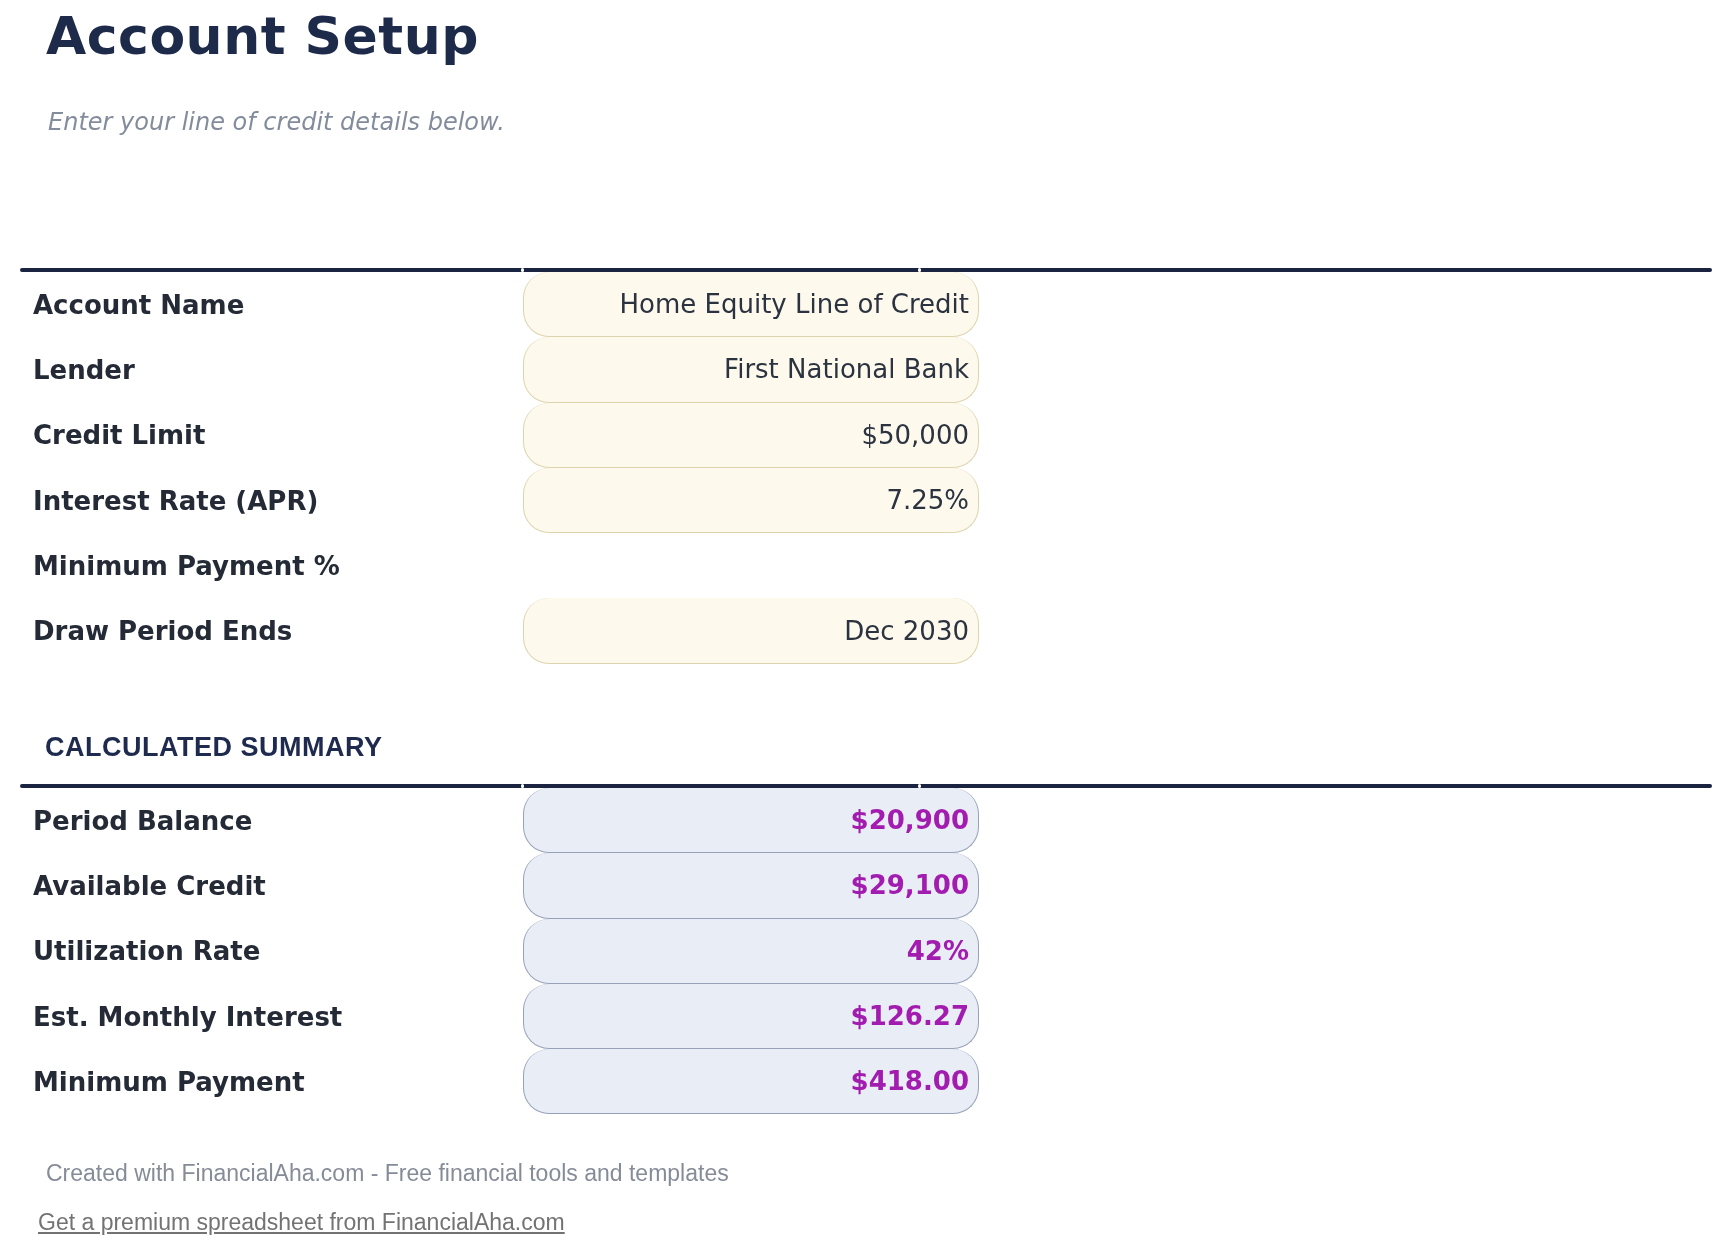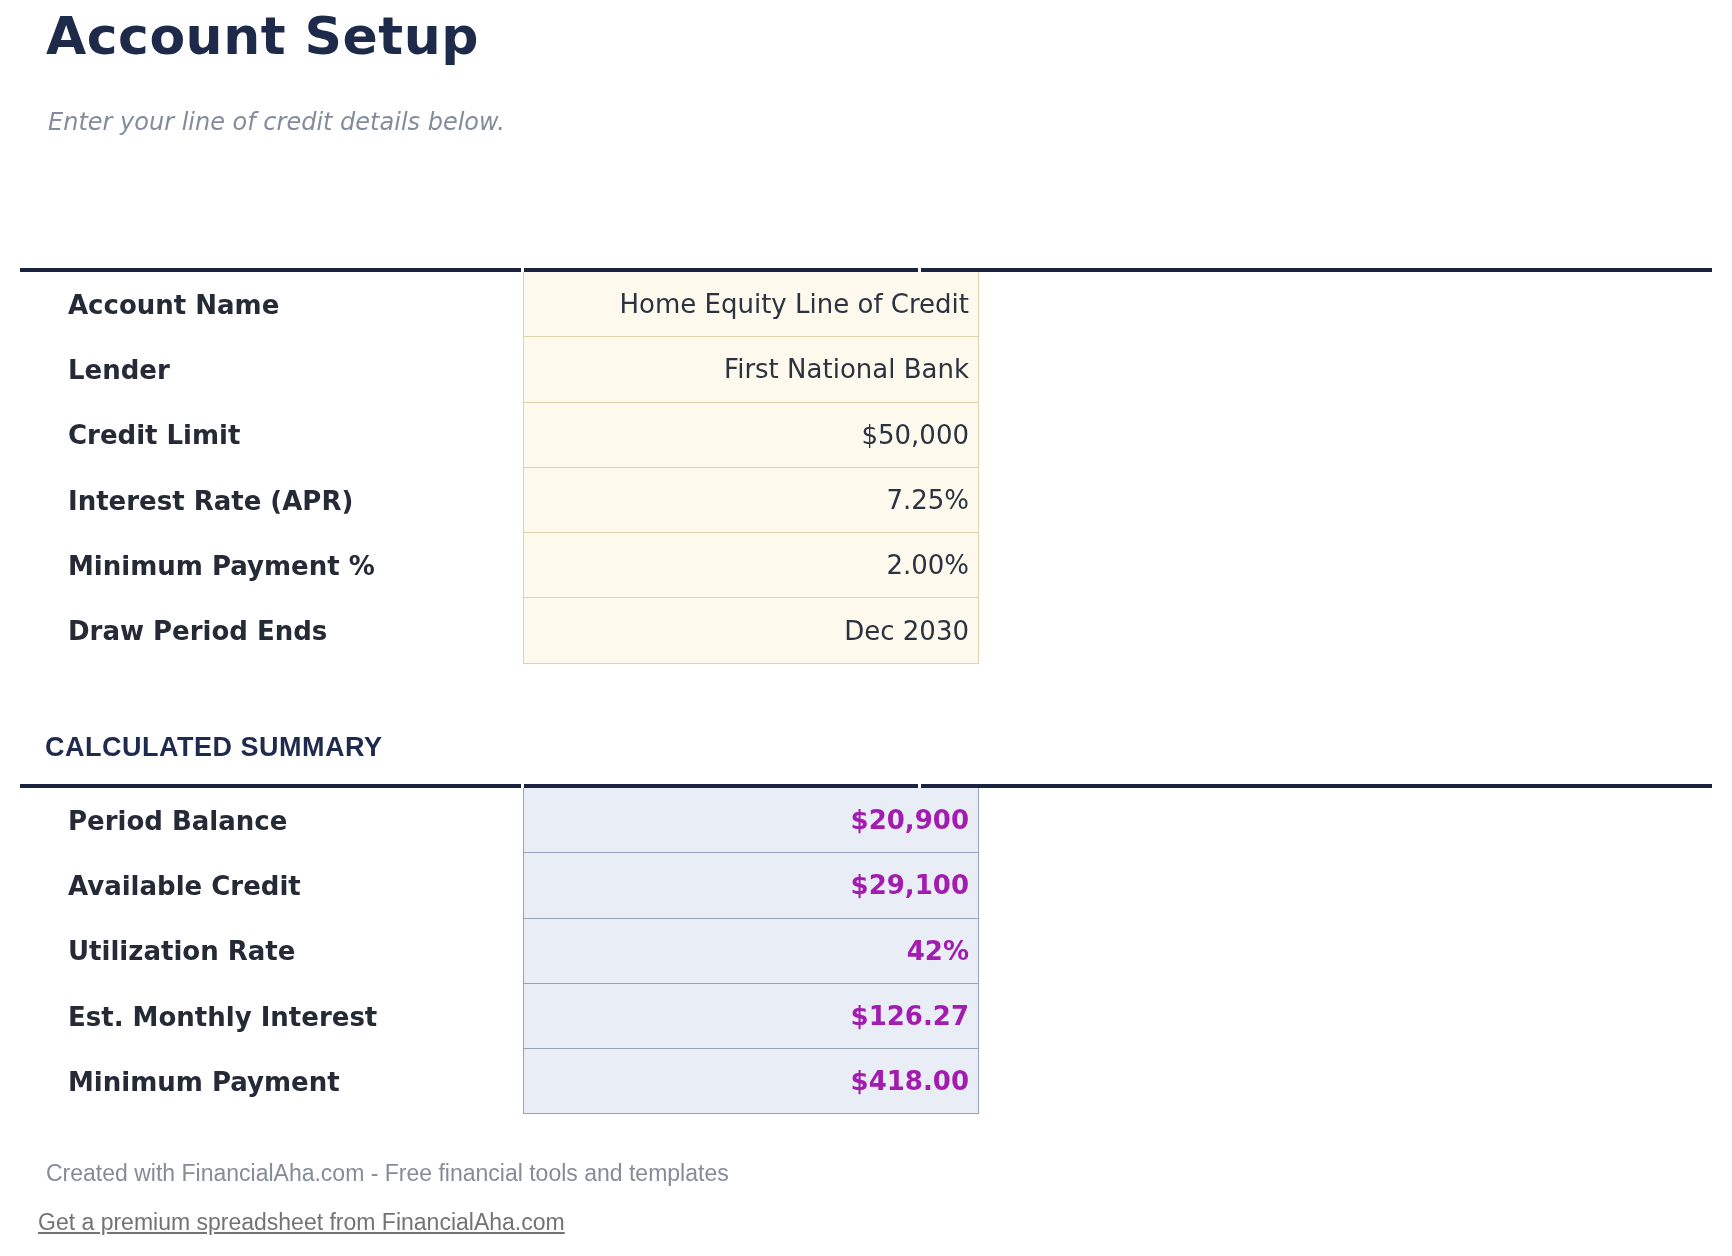--- a/index.html
+++ b/index.html
@@ -1,15 +1,15 @@
 <!DOCTYPE html>
 <html><head>
 <meta charset="utf-8">
 <style>
-  * { margin: 0; padding: 0; box-sizing: border-box; }
+  * { margin: 0; padding: 0; box-sizing: border-box; border-radius: 26px; }
   html, body { background: #ffffff; }
   body {
     width: 1732px; height: 1256px;
     font-family: "DejaVu Sans", sans-serif;
     position: relative;
     overflow: hidden;
   }
   .page { position: absolute; inset: 0; background: #fff; }
 
   .page-title {
@@ -42,21 +42,21 @@
   }
   .notch-a { left: 501px; }  
   .notch-b { left: 898px; }  
 
   .rows { position: absolute; left: 0; width: 1732px; }
   #details-rows  { top: 272px; }
   #summary-rows  { top: 788px; }
 
   .field-row { display: flex; height: 65.3px; }
   .field-label {
-    width: 523px; padding-left: 68px;
+    width: 523px; padding-left: 33px;
     display: flex; align-items: center;
     font-size: 26px; font-weight: 700; color: #242a36;
   }
   .field-cell {
     width: 456px;
     display: flex; align-items: center; justify-content: flex-end;
     padding-right: 9px;
     font-size: 26px;
   }
   .input-cell {
@@ -108,21 +108,20 @@
     <div class="field-row">
       <div class="field-label">Credit Limit</div>
       <div class="field-cell input-cell">$50,000</div>
     </div>
     <div class="field-row">
       <div class="field-label">Interest Rate (APR)</div>
       <div class="field-cell input-cell">7.25%</div>
     </div>
     <div class="field-row">
       <div class="field-label">Minimum Payment %</div>
-      <div class="field-cell input-cell">2.00%</div>
     </div>
     <div class="field-row">
       <div class="field-label">Draw Period Ends</div>
       <div class="field-cell input-cell">Dec 2030</div>
     </div>
   </div>
 
   <div class="section-heading" id="heading-summary">CALCULATED SUMMARY</div>
 
   <div class="rule" id="rule-summary">

